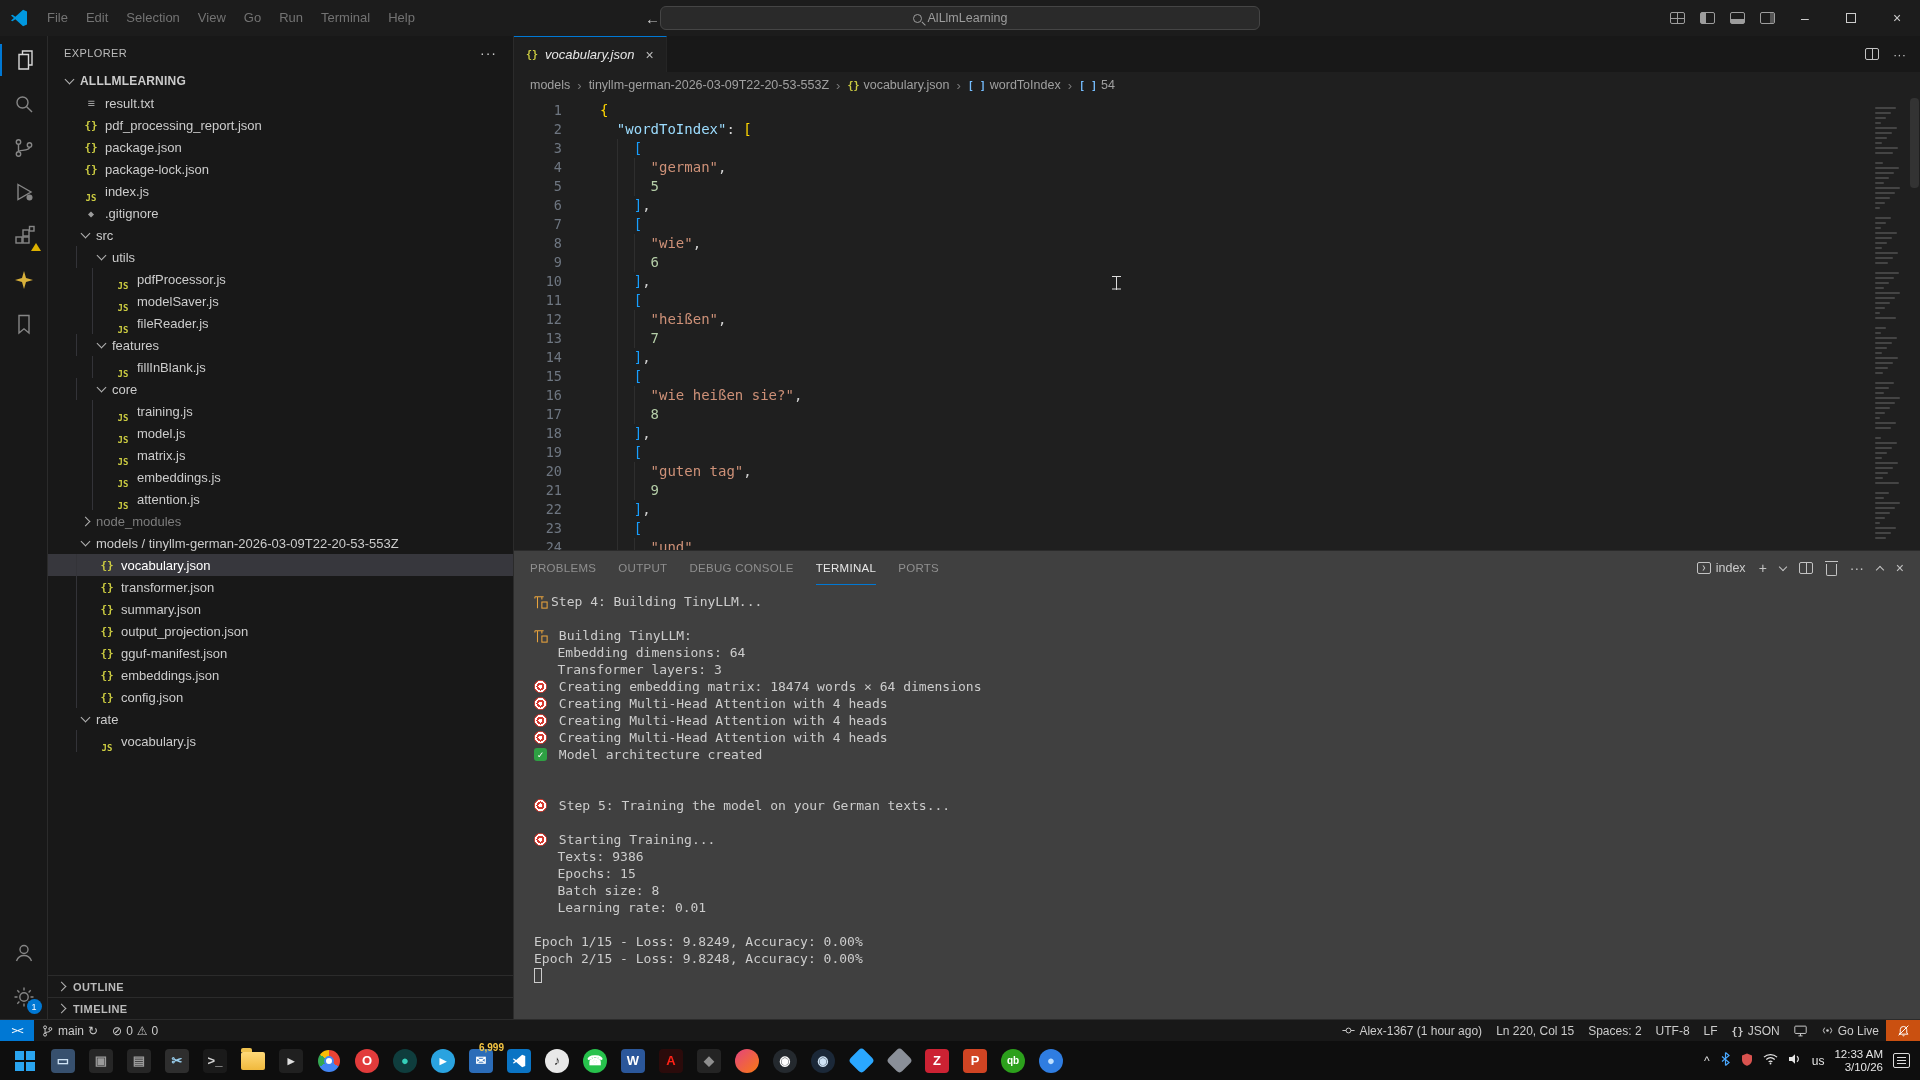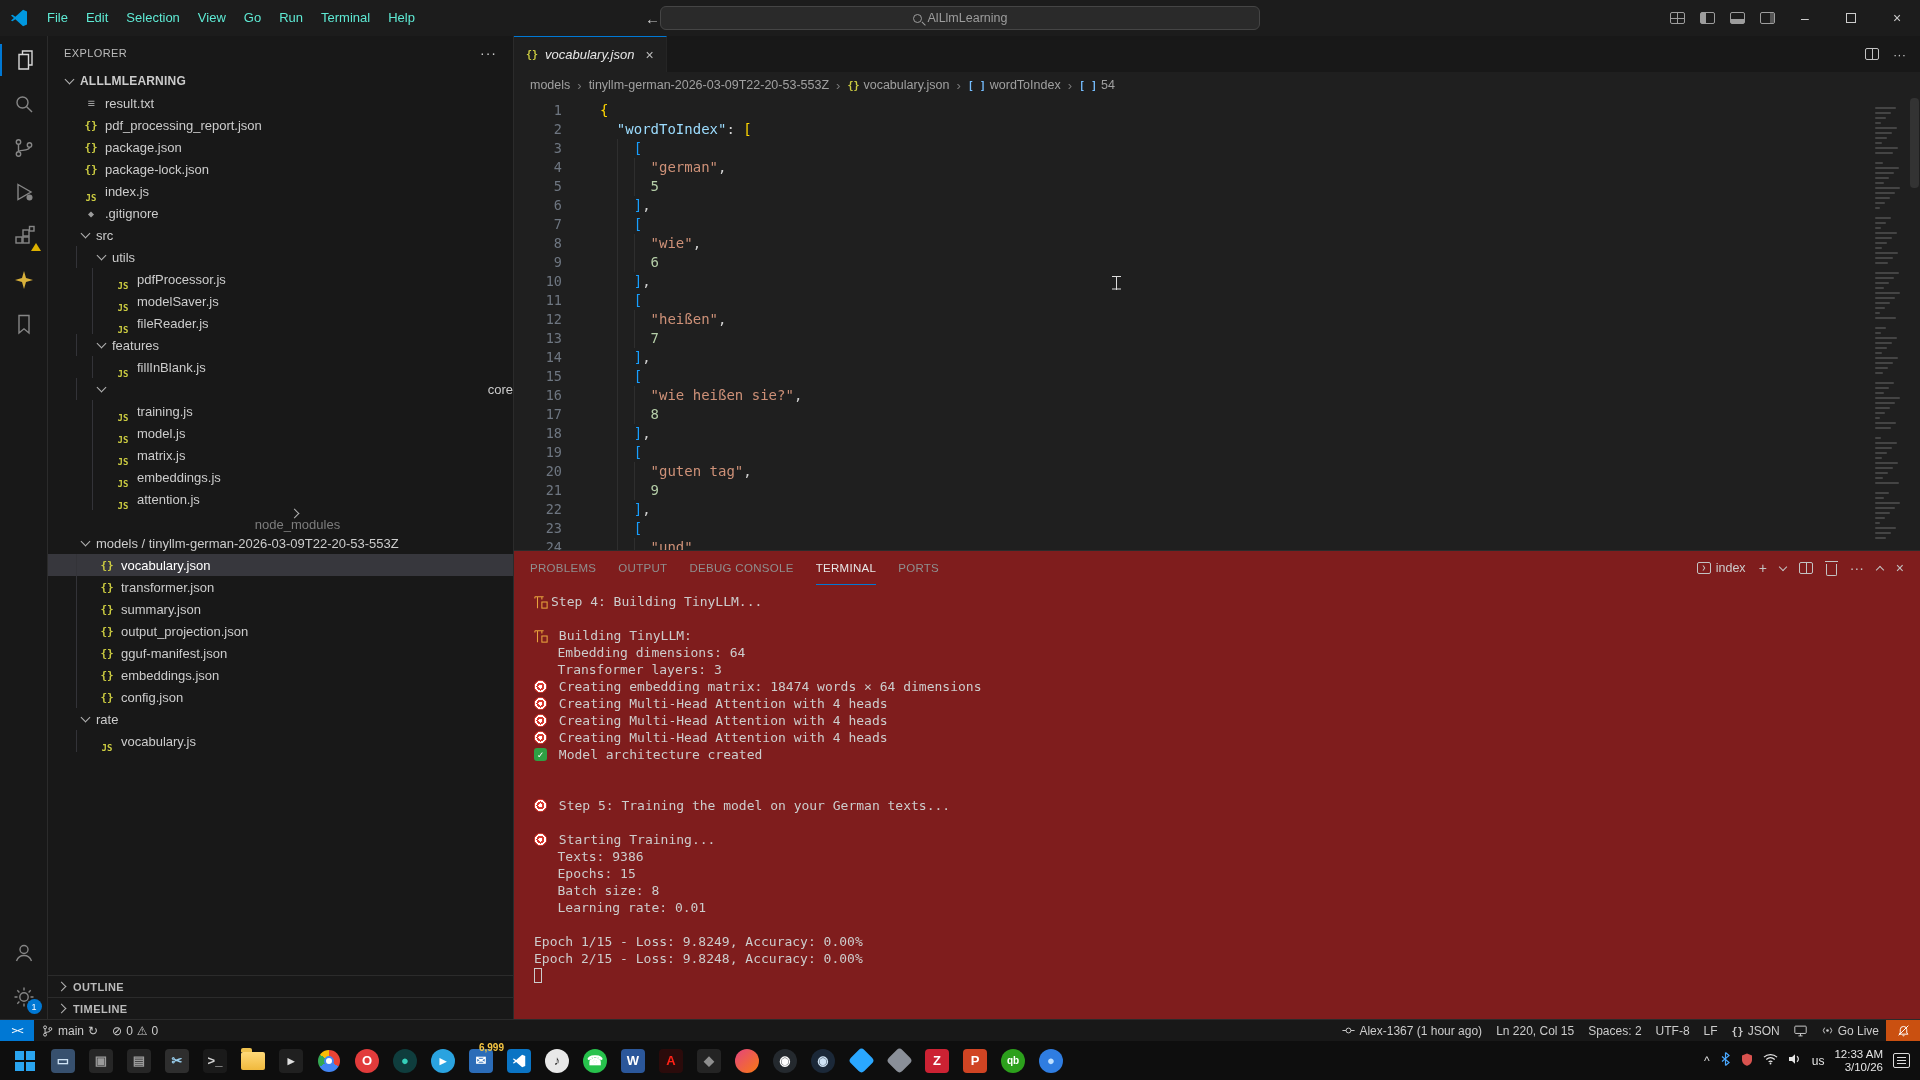--- a/index.html
+++ b/index.html
@@ -4,21 +4,21 @@
 <style>
   * { box-sizing: border-box; margin: 0; padding: 0; }
   html,body { width:1920px; height:1080px; overflow:hidden; background:#000; }
   body { font-family:"Liberation Sans", sans-serif; color:#cccccc; font-size:13px; }
   .window { width:1920px; height:1080px; display:flex; flex-direction:column; }
 
   
   .titlebar { height:36px; background:#1c1c1c; display:flex; align-items:center; flex:0 0 36px; position:relative; }
   .vslogo { width:38px; display:flex; justify-content:center; }
   .menus { display:flex; }
-  .menu-item { padding:0 9px; height:26px; line-height:26px; border-radius:5px; color:#5eead4; font-size:13px; cursor:default; }
+  .menu-item { padding:0 9px; height:26px; line-height:26px; border-radius:5px; color:#737373; font-size:13px; cursor:default; }
   .nav-arrows { position:absolute; left:645px; display:flex; gap:14px; font-size:15px; }
   .nav-arrows .dim { color:#6b6b6b; }
   .cmd-center { position:absolute; left:50%; transform:translateX(-50%); width:600px; height:24px; background:#2a2a2a; border:1px solid #454545; border-radius:6px; display:flex; align-items:center; justify-content:center; gap:6px; color:#9d9d9d; font-size:12.5px; }
   .mag { width:9px; height:9px; border:1.4px solid #9d9d9d; border-radius:50%; position:relative; display:inline-block; }
   .mag:after { content:""; position:absolute; width:5px; height:1.4px; background:#9d9d9d; transform:rotate(45deg); left:7px; top:8px; }
   .tb-right { margin-left:auto; display:flex; align-items:center; height:100%; }
   .layout-ico { width:30px; height:26px; display:flex; align-items:center; justify-content:center; border-radius:5px; }
   .lay { width:15px; height:12px; border:1px solid #9d9d9d; border-radius:2px; position:relative; }
   .lay.grid:before { content:""; position:absolute; left:6px; top:0; bottom:0; width:1px; background:#9d9d9d; }
   .lay.grid:after { content:""; position:absolute; top:5px; left:0; right:0; height:1px; background:#9d9d9d; }
@@ -41,21 +41,21 @@
   .badge-num { position:absolute; right:6px; bottom:5px; background:#0078d4; color:#fff; border-radius:50%; width:15px; height:15px; font-size:9px; display:flex; align-items:center; justify-content:center; }
   .badge-warn { position:absolute; right:7px; bottom:7px; width:0; height:0; border-left:5px solid transparent; border-right:5px solid transparent; border-bottom:8px solid #ddb100; }
 
   
   .sidebar { width:466px; background:#181818; border-right:1px solid #2b2b2b; display:flex; flex-direction:column; font-size:13px; }
   .side-header { height:34px; display:flex; align-items:center; padding:0 16px; color:#bbbbbb; font-size:11px; letter-spacing:.4px; flex:0 0 34px; }
   .side-header .dots { margin-left:auto; color:#cccccc; font-size:14px; letter-spacing:1px; }
   .tree { flex:0 0 auto; }
   .tree-row { height:22px; display:flex; align-items:center; color:#cccccc; position:relative; cursor:default; white-space:nowrap; }
   .tree-row.selected { background:#37373d; color:#ffffff; }
-  .tree-row.dim { color:#7d7d7d;flex-direction:column; }
+  .tree-row.dim { color:#7d7d7d; }
   .tree-root { font-weight:bold; font-size:12px; letter-spacing:.2px; }
   .chev { width:7px; height:7px; border-right:1.4px solid #b3b3b3; border-bottom:1.4px solid #b3b3b3; display:inline-block; flex:0 0 auto; }
   .chev.down { transform:rotate(45deg); margin:0 7px 3px 0; }
   .chev.right { transform:rotate(-45deg); margin:0 7px 0 0; }
   .ficon { width:18px; flex:0 0 18px; text-align:center; margin-right:5px; font-family:"DejaVu Sans Mono",monospace; }
   .ficon.json { color:#cbcb41; font-size:11px; font-weight:bold; }
   .ficon.js { color:#cbcb41; font-size:9px; font-weight:bold;margin-top:14px; }
   .ficon.txt { color:#9d9d9d; font-size:12px; }
   .ficon.git { color:#9d9d9d; font-size:10px; }
   .indent-guide { position:absolute; top:0; bottom:0; width:1px; background:#333338; }
@@ -89,21 +89,21 @@
   .tok.pun { color:#d4d4d4; } .tok.b1 { color:#ffd700; } .tok.b2 { color:#179fff; }
   .minimap { width:36px; flex:0 0 36px; position:relative; background:#1f1f1f; }
   .mm-mark { position:absolute; height:2px; background:#8a8a8a; opacity:.35; border-radius:1px; }
   .vscroll { width:12px; flex:0 0 12px; position:relative; }
   .vthumb { position:absolute; top:0; right:1px; width:9px; height:90px; background:rgba(255,255,255,.09); border-radius:4px; }
   .ibeam { position:absolute; left:598px; top:178px; width:9px; height:15px; pointer-events:none; }
   .ibeam:before { content:""; position:absolute; left:4px; top:1px; bottom:1px; width:1.4px; background:#dcdcdc; }
   .ibeam:after { content:""; position:absolute; left:0; right:0; top:0; height:1.4px; background:#dcdcdc; box-shadow:0 12.5px 0 #dcdcdc; }
 
   
-  .panel { flex:1; background:#7f1d1d; border-top:1px solid #2b2b2b; display:flex; flex-direction:column; min-height:0; }
+  .panel { flex:1; background:#404040; border-top:1px solid #2b2b2b; display:flex; flex-direction:column; min-height:0; }
   .panel-head { height:34px; display:flex; align-items:center; padding:0 16px; flex:0 0 34px; }
   .panel-tab { margin-right:22px; font-size:11.5px; letter-spacing:.3px; color:#8f8f8f; height:34px; display:flex; align-items:center; border-bottom:1px solid transparent; }
   .panel-tab.active { color:#e7e7e7; border-bottom:1px solid #0078d4; }
   .panel-actions { margin-left:auto; display:flex; align-items:center; gap:13px; color:#c3c3c3; font-size:14px; }
   .pa-node { display:flex; align-items:center; gap:5px; font-size:12.5px; color:#cccccc; }
   .term-glyph { width:14px; height:12px; border:1px solid #c3c3c3; border-radius:2px; font-size:7px; line-height:10px; text-align:center; color:#c3c3c3; font-family:"DejaVu Sans Mono",monospace; }
   .chev-s { width:6px; height:6px; border-right:1.2px solid #c3c3c3; border-bottom:1.2px solid #c3c3c3; display:inline-block; }
   .chev-s.down { transform:rotate(45deg); margin-bottom:2px; }
   .chev-s.up { transform:rotate(-135deg); margin-top:3px; }
   .trash-ico { width:11px; height:12px; border:1px solid #c3c3c3; border-top:none; border-radius:0 0 2px 2px; position:relative; margin-top:3px; }
@@ -321,21 +321,21 @@
           <div class="tree-row" style="padding-left: 50px;">
             <span class="indent-guide" style="left: 28px;"></span>
             <span class="chev down"></span>
             <span>features</span>
           </div>
           <div class="tree-row" style="padding-left: 66px;">
             <span class="indent-guide" style="left: 44px;"></span>
             <span class="ficon js">JS</span>
             <span>fillInBlank.js</span>
           </div>
-          <div class="tree-row" style="padding-left: 50px; justify-content: space-between;">
+          <div class="tree-row" style="padding-left: 50px;">
             <span class="indent-guide" style="left: 28px;"></span>
             <span class="chev down"></span>
             <span>core</span>
           </div>
           <div class="tree-row" style="padding-left: 66px;">
             <span class="indent-guide" style="left: 44px;"></span>
             <span class="ficon js">JS</span>
             <span>training.js</span>
           </div>
           <div class="tree-row" style="padding-left: 66px;">

